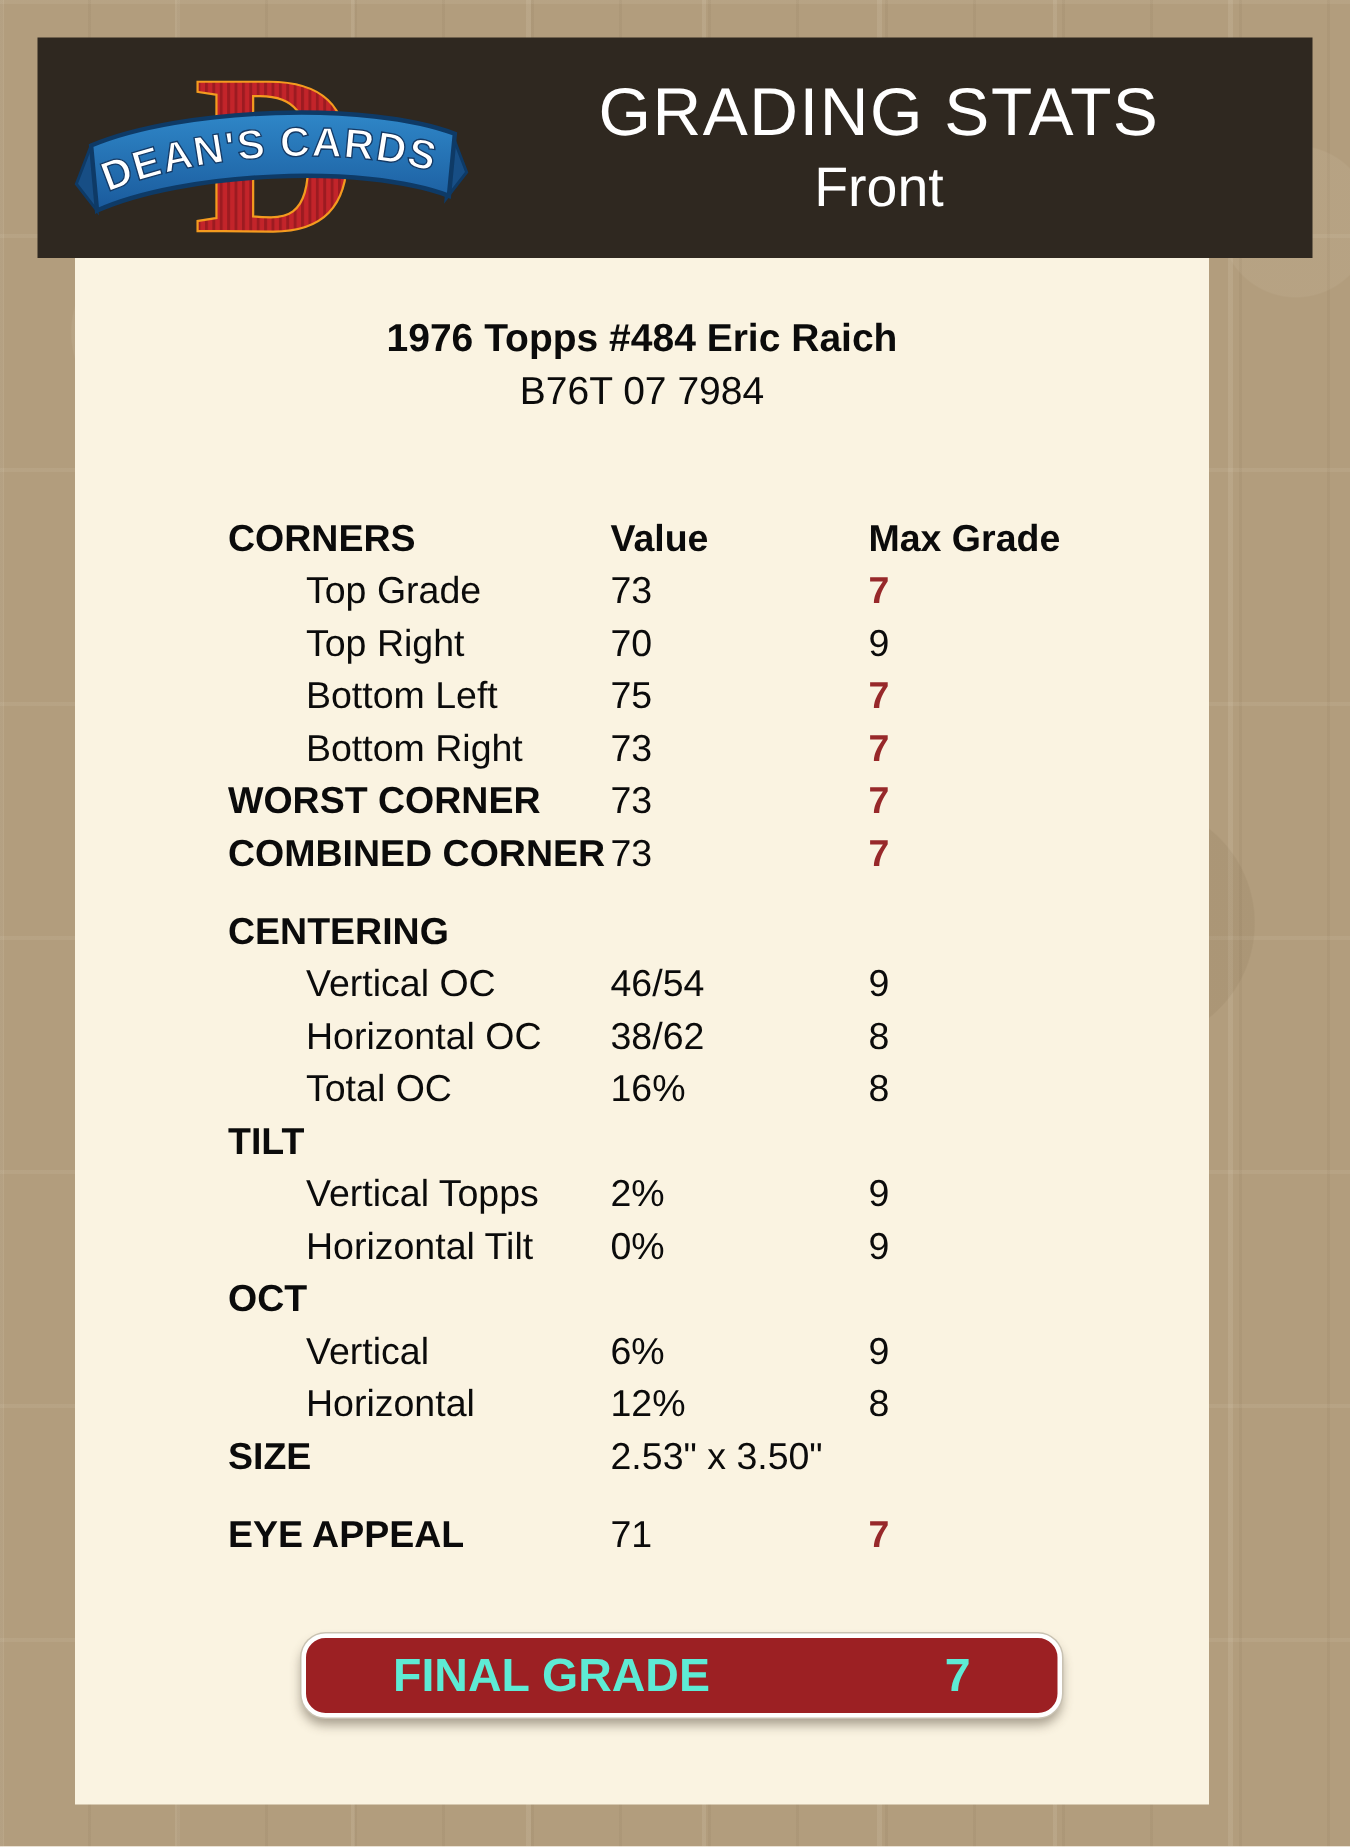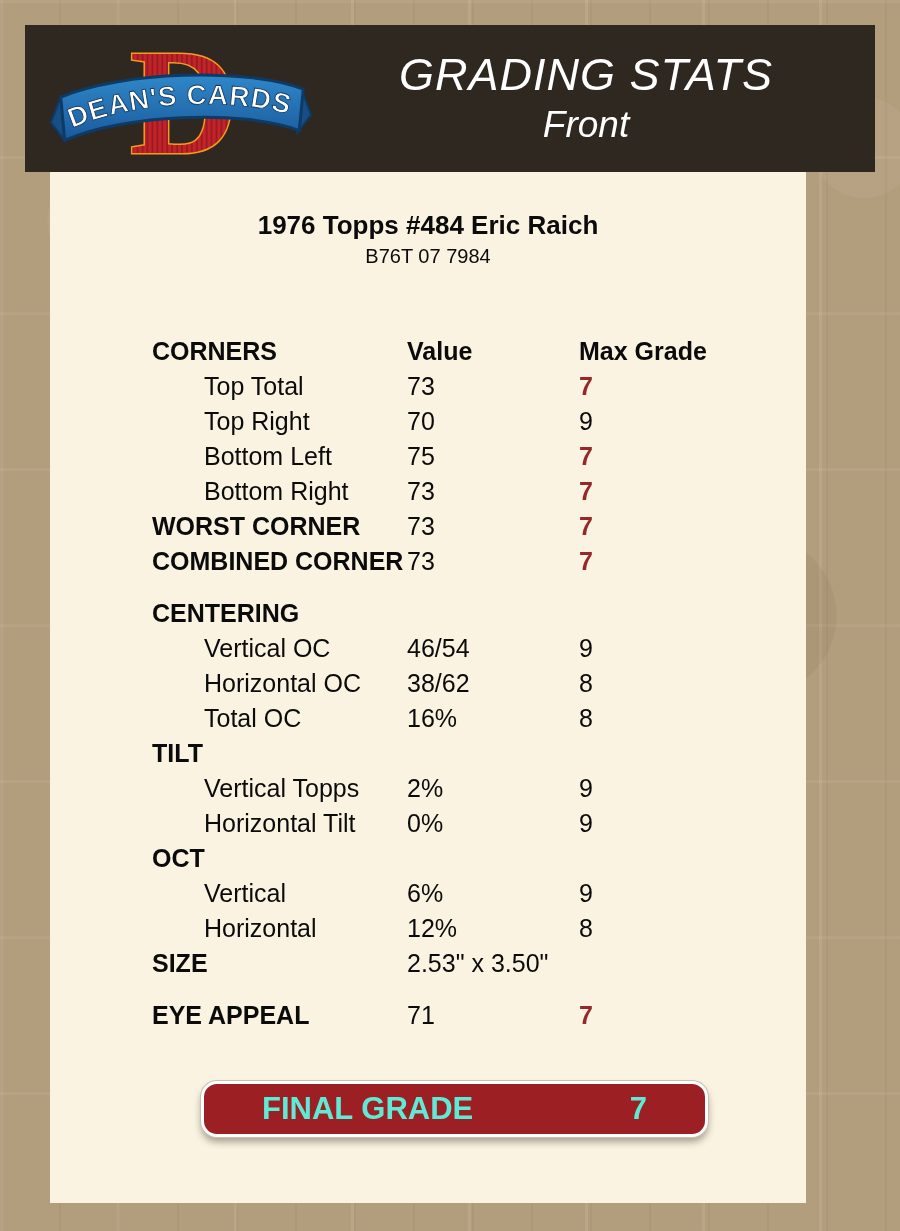--- a/index.html
+++ b/index.html
@@ -17,30 +17,30 @@
       repeating-linear-gradient(90deg, rgba(250,244,228,0.10) 0 3px, transparent 3px 117px),
       repeating-linear-gradient(180deg, rgba(250,244,228,0.07) 0 3px, transparent 3px 156px),
       repeating-linear-gradient(90deg, rgba(70,50,25,0.05) 0 2px, transparent 2px 59px);
   }
 
   .header {
     position:absolute; left:25px; top:25px; width:850px; height:147px;
     background:#2f2820; display:flex; align-items:center;
   }
   .logo { width:272px; height:138px; margin-left:20px; flex:0 0 auto; }
-  .header-titles { flex:1; text-align:center; color:#ffffff; padding-right:20px;font-style:italic; }
+  .header-titles { flex:1; text-align:center; color:#ffffff; padding-right:20px; }
   .header-title { font-size:45px; line-height:52px; letter-spacing:1px; }
   .header-subtitle { font-size:37px; line-height:47px; }
 
   .panel {
     position:absolute; left:50px; top:172px; width:756px; height:1031px;
     background:#faf3e1; color:#0b0b0b;
   }
   .card-title { margin-top:38px; text-align:center; font-size:26px; font-weight:bold; }
-  .card-serial { margin-top:4px; text-align:center; font-size:20px; }
+  .card-serial { margin-top:4px; text-align:center; font-size:26px; }
 
   .table { margin-top:66px; margin-left:102px; font-size:25px; }
   .row { display:grid; grid-template-columns:255px 172px 300px; height:35px; line-height:35px; white-space:nowrap; }
   .row.gap { margin-top:17px; }
   .cell-label.section { font-weight:bold; }
   .cell-label.item { padding-left:52px; }
   .cell-value { text-align:left; }
   .cell-grade { text-align:left; }
   .colhead { font-weight:bold; }
   .red { color:#97282a; font-weight:bold; }
@@ -90,21 +90,21 @@
     <div class="card-title">1976 Topps #484 Eric Raich</div>
     <div class="card-serial">B76T 07 7984</div>
 
     <div class="table" id="grading-table">
         <div class="row">
           <div class="cell-label section">CORNERS</div>
           <div class="cell-value colhead">Value</div>
           <div class="cell-grade colhead">Max Grade</div>
         </div>
         <div class="row">
-          <div class="cell-label item">Top Total</div>
+          <div class="cell-label item">Top Grade</div>
           <div class="cell-value">73</div>
           <div class="cell-grade red">7</div>
         </div>
         <div class="row">
           <div class="cell-label item">Top Right</div>
           <div class="cell-value">70</div>
           <div class="cell-grade">9</div>
         </div>
         <div class="row">
           <div class="cell-label item">Bottom Left</div>

